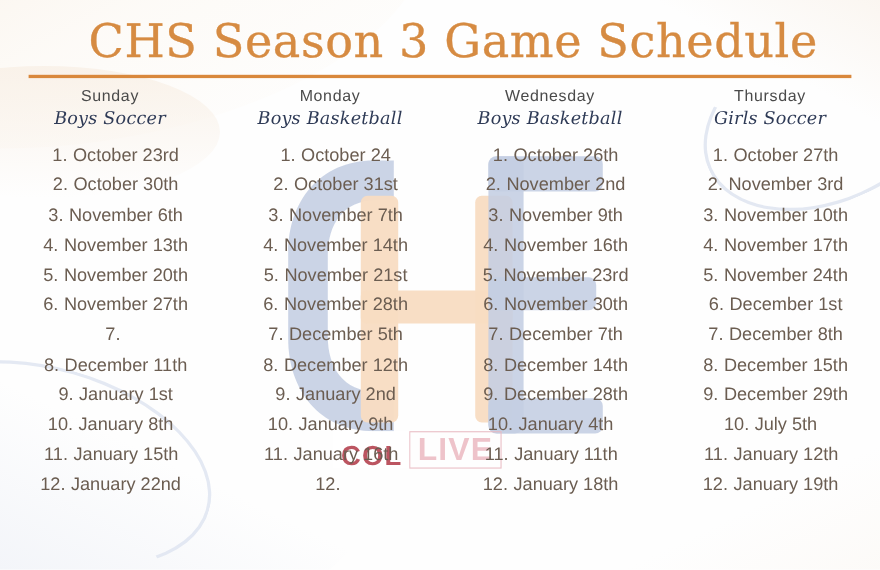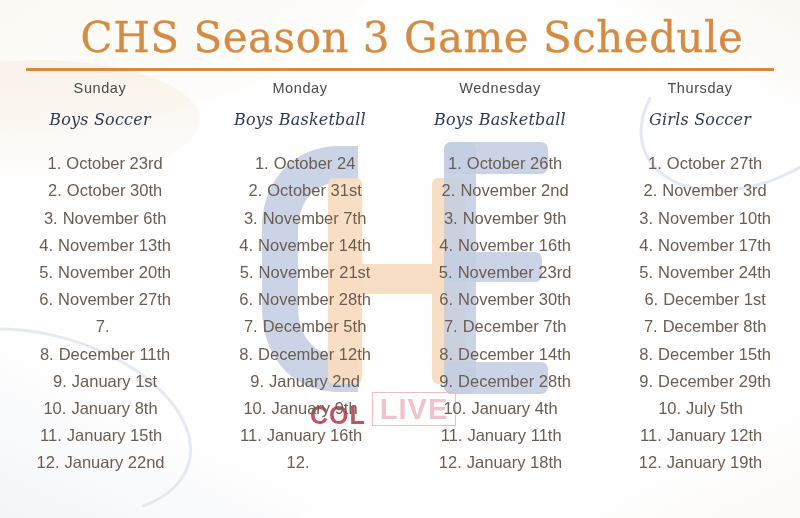--- a/index.html
+++ b/index.html
@@ -194,30 +194,30 @@
     display: flex;
     flex-direction: column;
     align-items: center;
   }
   .day-name {
     font-family: "Liberation Sans", sans-serif;
     font-size: 14.5px;
     color: #4a4a4a;
     letter-spacing: 0.6px;
     line-height: 1.2;
-    margin-bottom: 13px;
+    margin-bottom: 1px;
   }
   .sport-name {
     font-family: "DejaVu Serif", "Liberation Serif", serif;
     font-style: italic;
     font-size: 16px;
     color: #2e3a56;
     letter-spacing: 0.2px;
     line-height: 1.3;
-    margin-bottom: 19px;
+    margin-bottom: 9px;
   }
   .game-list {
     list-style: none;
     margin: 0;
     padding: 0;
     width: 100%;
   }
   .game-item {
     display: flex;
     align-items: baseline;

